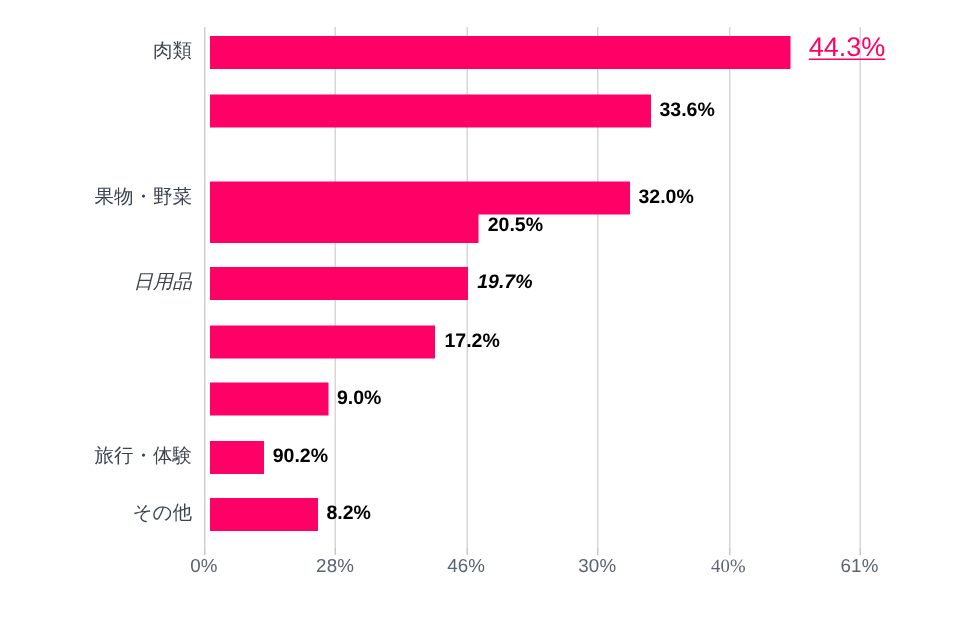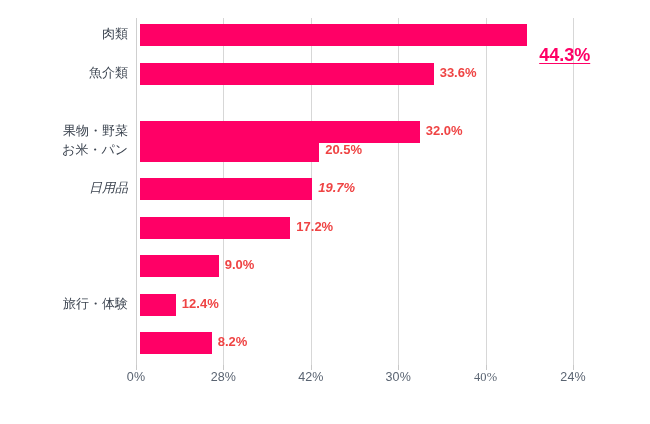--- a/index.html
+++ b/index.html
@@ -86,34 +86,33 @@
     top: 6px;
     height: 22px;
     background: #ff0066;
   }
 
   .bar-value {
     position: absolute;
     top: 7px;
     font-size: 13px;
     font-weight: bold;
-    color: #ef4444;
+    color: #000000;
     white-space: nowrap;
     line-height: 18px;
   }
 
   .bar-value.highlight {
     font-size: 18px;
-    font-weight: bold;
+    font-weight: normal;
     color: #ff0066;
     text-decoration: underline;
     text-underline-offset: 2px;
     top: 2px;
     line-height: 22px;
-    margin-top: 24px;
   }
 </style>
 </head>
 <body>
 
 <div id="chart-root">
 
   <div class="plot-area">
     <div id="gridlines">
         <div class="gridline axis-zero" style="left: 0px;"></div>
@@ -124,67 +123,66 @@
         <div class="gridline" style="left: 437px;"></div>
       </div>
   </div>
 
   <div id="xaxis">
       <div class="tick-mark" style="left: 136px; top: 365px;"></div>
       <div class="tick-label" style="left: 136px;">0%</div>
       <div class="tick-mark" style="left: 223.4px; top: 365px;"></div>
       <div class="tick-label" style="left: 223.4px;">28%</div>
       <div class="tick-mark" style="left: 310.8px; top: 365px;"></div>
-      <div class="tick-label" style="left: 310.8px;">42%</div>
+      <div class="tick-label" style="left: 310.8px;">46%</div>
       <div class="tick-mark" style="left: 398.2px; top: 365px;"></div>
       <div class="tick-label" style="left: 398.2px;">30%</div>
       <div class="tick-mark" style="left: 485.6px; top: 365px;"></div>
       <div class="tick-label" style="left: 485.6px; font-family: Liberation Serif, serif;">40%</div>
       <div class="tick-mark" style="left: 573px; top: 365px;"></div>
-      <div class="tick-label" style="left: 573px;">24%</div>
+      <div class="tick-label" style="left: 573px;">61%</div>
     </div>
 
   <div id="rows">
       <div class="row" style="top: 18px;">
         <div class="cat-label">肉類</div>
         <div class="bar" style="width: 387.182px; background: rgb(255, 0, 102);"></div>
         <div class="bar-value highlight" style="left: 535.182px;">44.3%</div>
       </div>
       <div class="row" style="top: 56.5556px;">
-        <div class="cat-label">魚介類</div>
         <div class="bar" style="width: 293.664px; background: rgb(255, 0, 102);"></div>
         <div class="bar-value" style="left: 435.664px;">33.6%</div>
       </div>
       <div class="row" style="top: 95.1111px; margin-top: 20px;">
         <div class="cat-label">果物・野菜</div>
         <div class="bar" style="width: 279.68px; background: rgb(255, 0, 102);"></div>
         <div class="bar-value" style="left: 421.68px;">32.0%</div>
       </div>
       <div class="row" style="top: 133.667px;">
-        <div class="cat-label">お米・パン</div>
         <div class="bar" style="width: 179.17px; background: rgb(255, 0, 102);"></div>
         <div class="bar-value" style="left: 321.17px;">20.5%</div>
       </div>
       <div class="row" style="top: 172.222px; font-style: italic;">
         <div class="cat-label">日用品</div>
         <div class="bar" style="width: 172.178px; background: rgb(255, 0, 102);"></div>
         <div class="bar-value" style="left: 314.178px;">19.7%</div>
       </div>
       <div class="row" style="top: 210.778px;">
         <div class="bar" style="width: 150.328px; background: rgb(255, 0, 102);"></div>
         <div class="bar-value" style="left: 292.328px;">17.2%</div>
       </div>
       <div class="row" style="top: 249.333px;">
         <div class="bar" style="width: 78.66px; background: rgb(255, 0, 102);"></div>
         <div class="bar-value" style="left: 220.66px;">9.0%</div>
       </div>
       <div class="row" style="top: 287.889px;">
         <div class="cat-label">旅行・体験</div>
         <div class="bar" style="width: 35.834px; background: rgb(255, 0, 102);"></div>
-        <div class="bar-value" style="left: 177.834px;">12.4%</div>
+        <div class="bar-value" style="left: 177.834px;">90.2%</div>
       </div>
       <div class="row" style="top: 326.444px;">
+        <div class="cat-label">その他</div>
         <div class="bar" style="width: 71.668px; background: rgb(255, 0, 102);"></div>
         <div class="bar-value" style="left: 213.668px;">8.2%</div>
       </div>
     </div>
 
 </div>
 
 </body></html>

